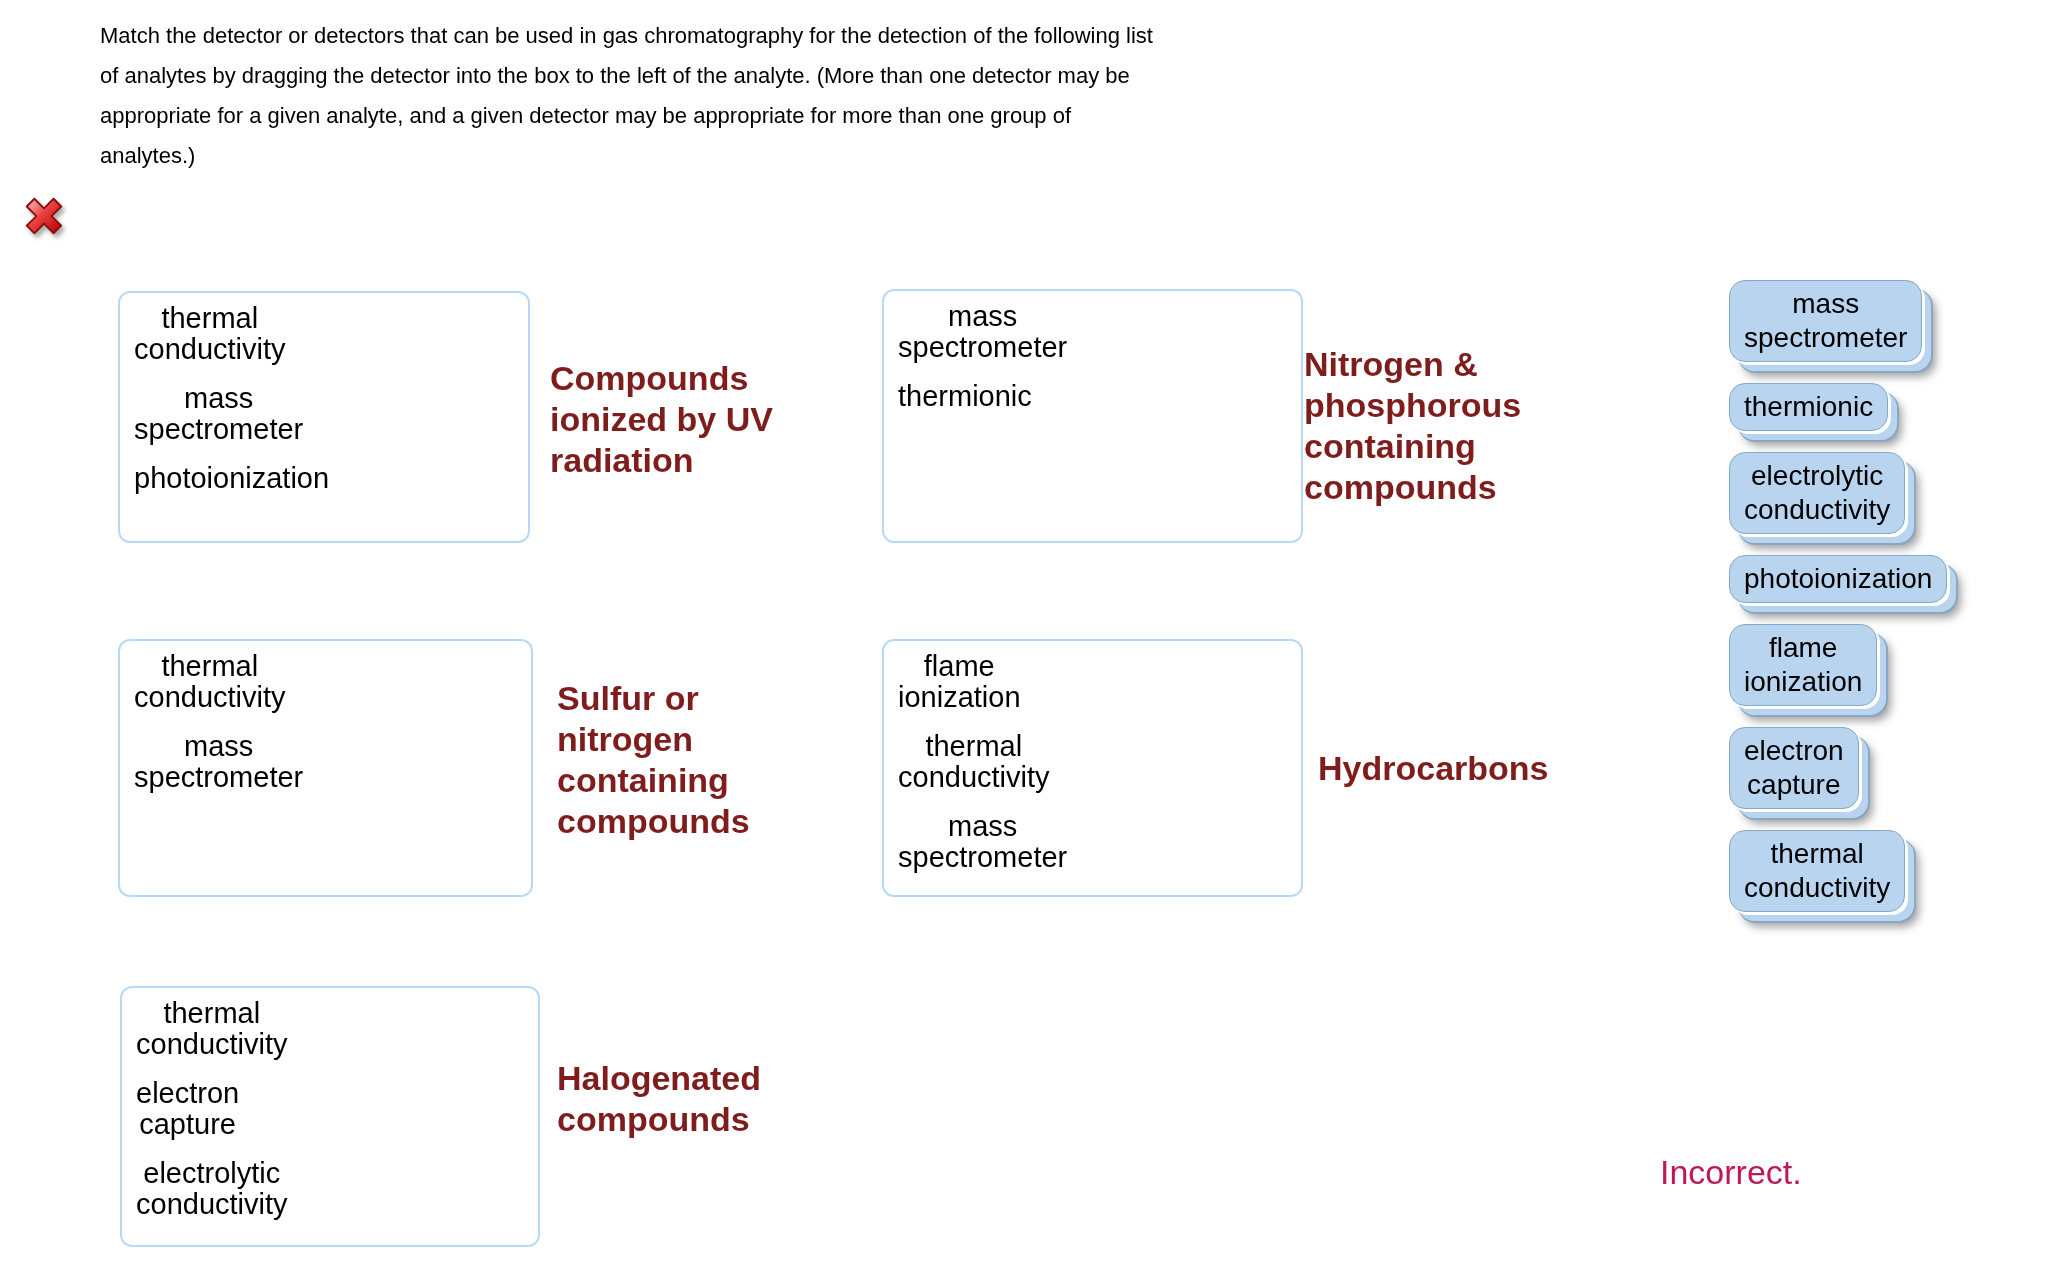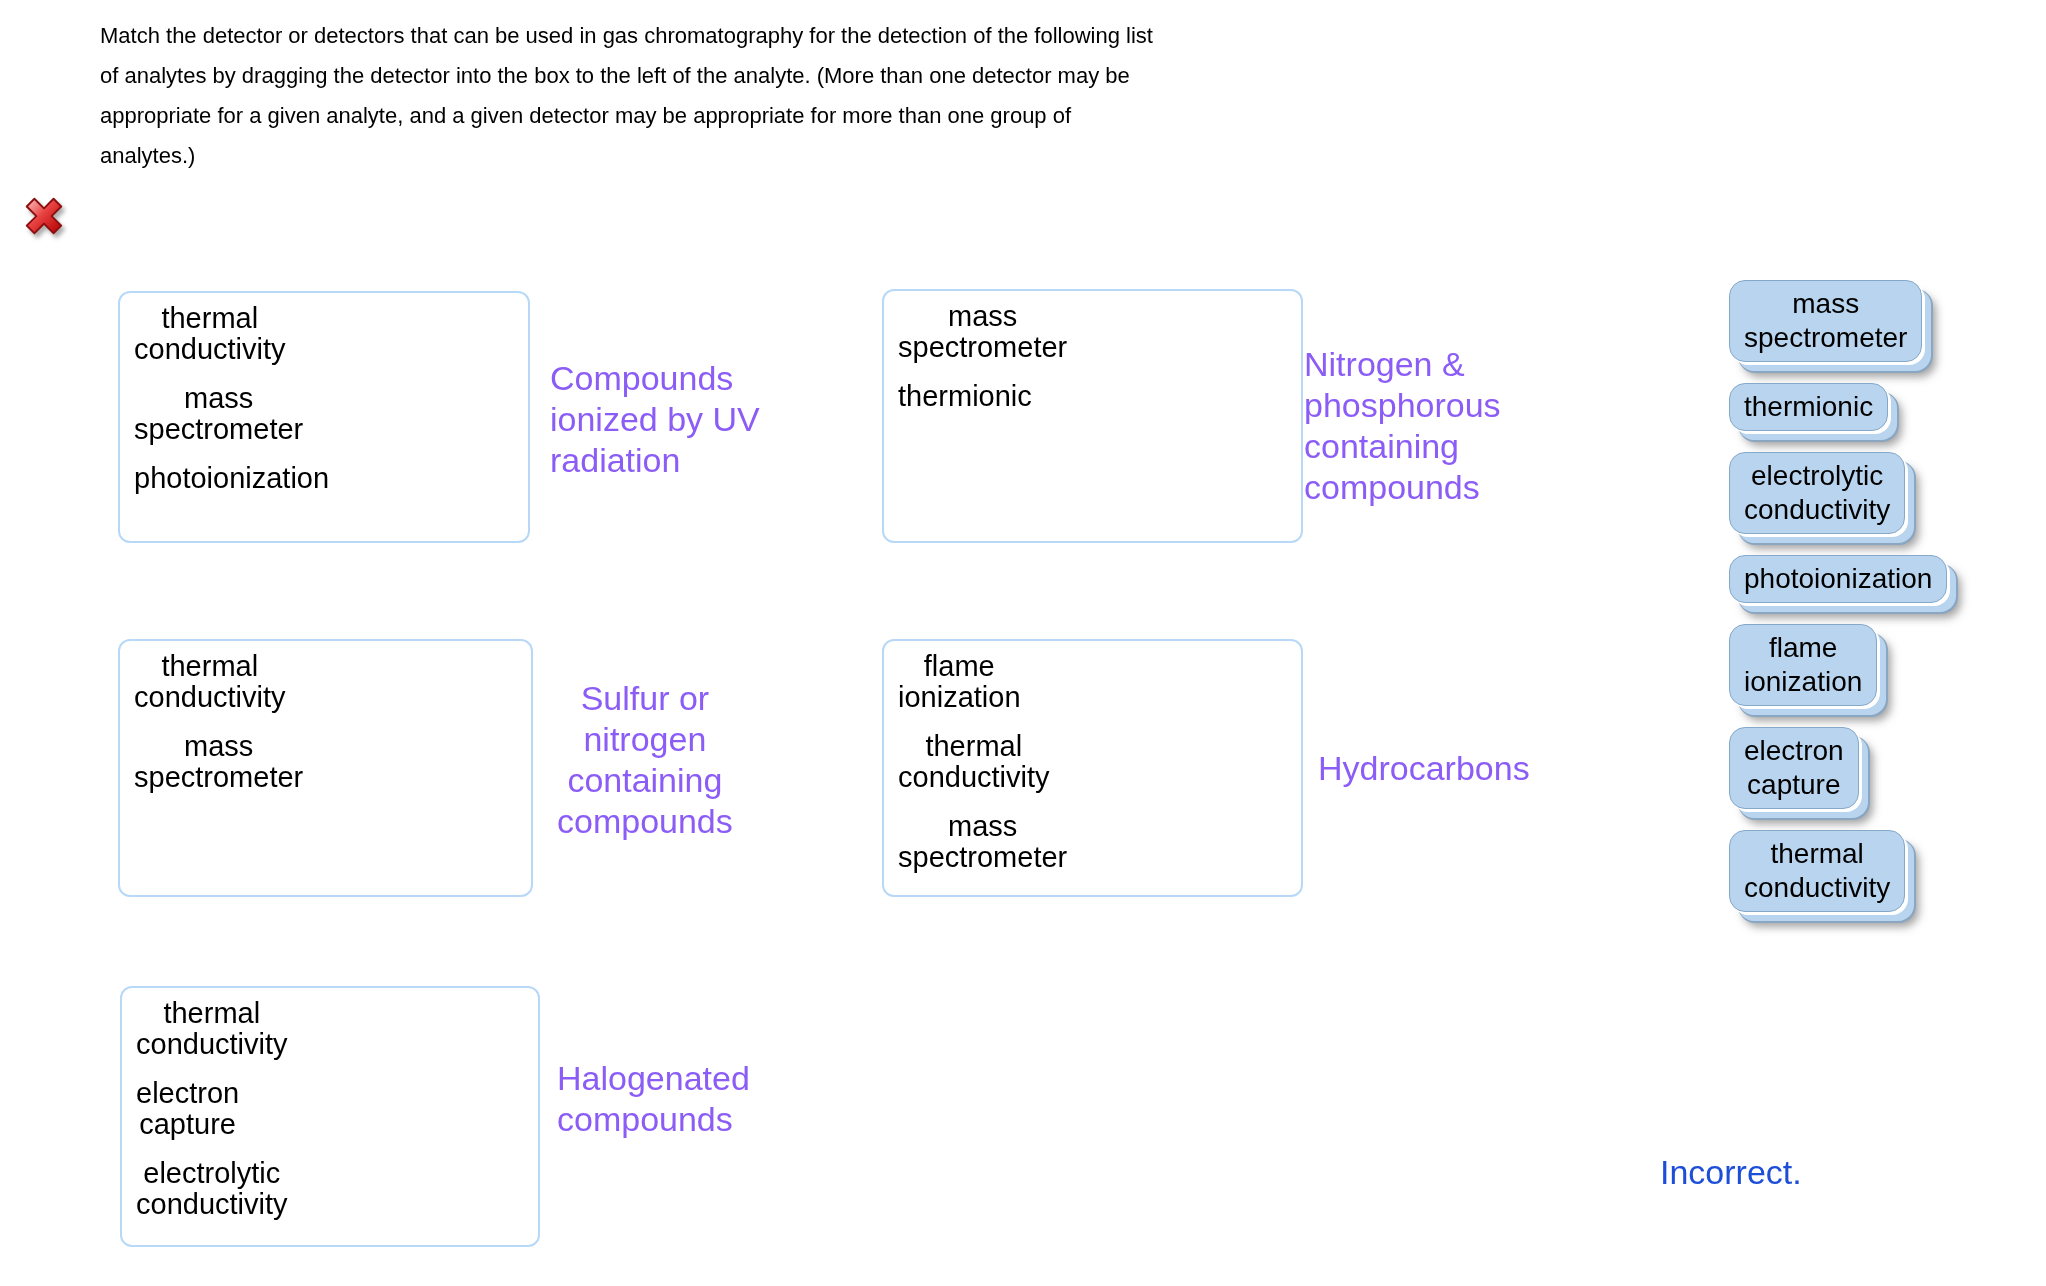--- a/index.html
+++ b/index.html
@@ -25,45 +25,45 @@
     font-size:29px;line-height:31px;white-space:pre-line;
     margin:0 0 18px 0;
   }
   #zone0{left:118px;top:291px;width:412px;height:252px;}
   #zone1{left:882px;top:289px;width:421px;height:254px;}
   #zone2{left:118px;top:639px;width:415px;height:258px;}
   #zone3{left:882px;top:639px;width:421px;height:258px;}
   #zone4{left:120px;top:986px;width:420px;height:261px;}
   
   .analyte{
-    font-size:34px;line-height:41px;white-space:pre-line;color:#8b5cf6;
+    font-size:34px;line-height:41px;white-space:pre-line;color:#7f1d1d;font-weight:bold;
   }
   #label0{left:550px;top:358px;}
   #label1{left:1304px;top:344px;}
-  #label2{left:557px;top:678px;text-align:center;}
+  #label2{left:557px;top:678px;}
   #label3{left:1318px;top:748px;text-align:center;}
   #label4{left:557px;top:1058px;}
   
   .palette{
     left:1729px;top:280px;width:300px;
     display:flex;flex-direction:column;align-items:flex-start;gap:21px;
   }
   .chip{
     background:#b9d4ee;border:1px solid #86a9c9;border-radius:16px;
     padding:6px 14px;width:fit-content;text-align:center;
     font-size:28px;line-height:34px;white-space:pre-line;
     box-shadow:
       3px 3px 0 0 #ffffff,
       9px 9px 0 0 #b9d4ee,
       10px 10px 0 1px #8aa6c0,
       14px 15px 8px rgba(90,90,90,0.55);
   }
   
   .incorrect{
-    left:1660px;top:1153px;font-size:34px;color:#1d4ed8;text-align:right;
+    left:1660px;top:1153px;font-size:34px;color:#be185d;text-align:right;
   }
 </style>
 </head>
 <body>
 
 <div class="abs question">Match the detector or detectors that can be used in gas chromatography for the detection of the following list
 of analytes by dragging the detector into the box to the left of the analyte. (More than one detector may be
 appropriate for a given analyte, and a given detector may be appropriate for more than one group of
 analytes.)</div>
 

